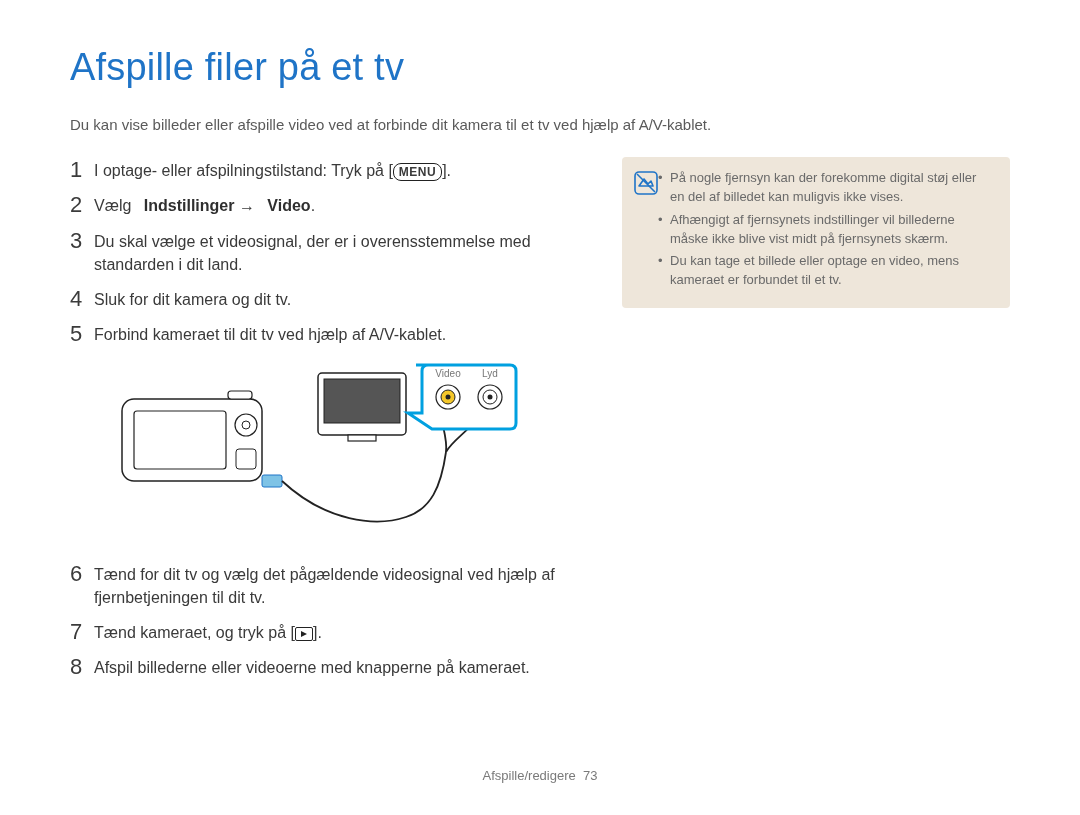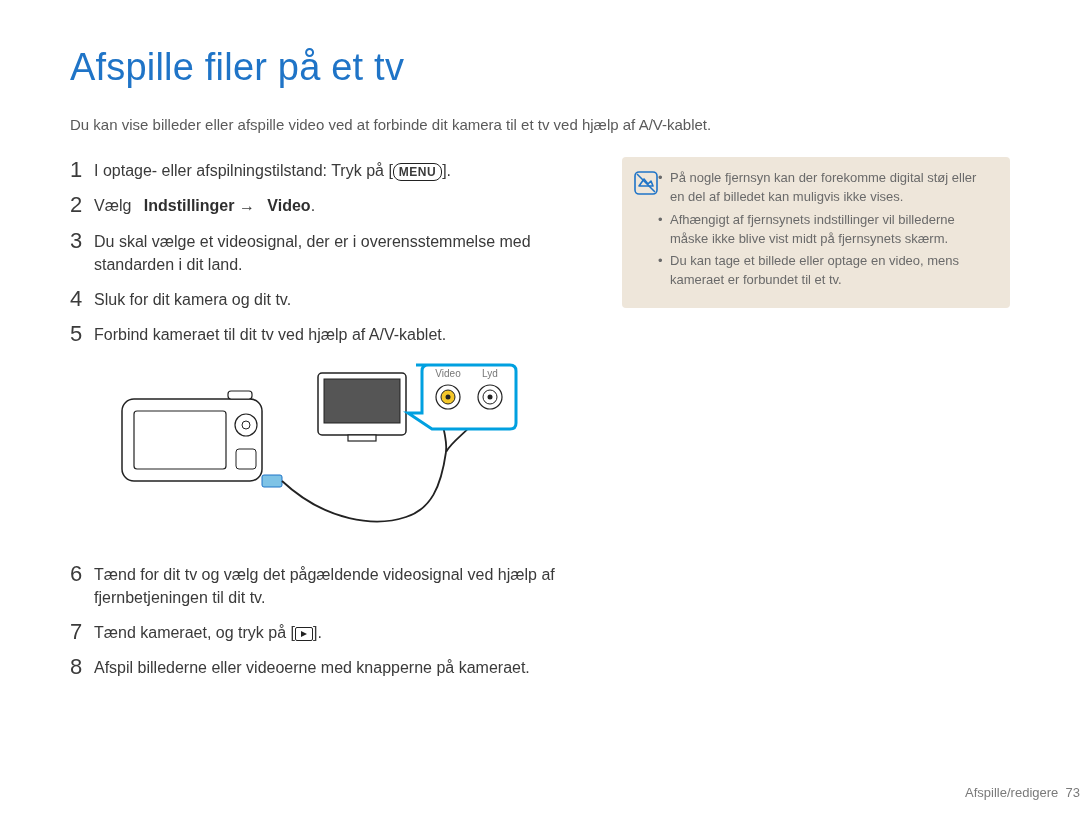--- a/index.html
+++ b/index.html
@@ -16,21 +16,21 @@
   .bold { font-weight: 600; color: #2f2f2f; margin-left: 8px; }
   .menu-btn { display: inline-block; border: 1.5px solid #222; border-radius: 8px; padding: 0 5px; font-size: 12px; font-weight: 700; letter-spacing: 0.5px; line-height: 16px; vertical-align: middle; }
   .play-btn { display: inline-flex; align-items: center; justify-content: center; border: 1.5px solid #222; border-radius: 2px; width: 18px; height: 14px; vertical-align: middle; }
   .play-btn svg { display: block; }
   .diagram { margin: 6px 0 14px 26px; position: relative; width: 460px; height: 190px; }
   .note-box { background: #eee6da; border-radius: 4px; padding: 12px 16px 14px 12px; display: flex; }
   .note-icon { width: 24px; height: 24px; flex-shrink: 0; margin-top: 2px; }
   .note-list { list-style: none; font-size: 13px; color: #6a6a6a; line-height: 1.45; }
   .note-list li { position: relative; padding-left: 12px; margin-bottom: 4px; }
   .note-list li::before { content: "•"; position: absolute; left: 0; top: 0; }
-  .footer { position: absolute; bottom: 15px; left: 0; right: 0; text-align: right; font-size: 13px; color: #7a7a7a; }
+  .footer { position: absolute; bottom: 32px; left: 0; right: 0; text-align: center; font-size: 13px; color: #7a7a7a; }
   .jack-label { font-size: 10px; fill: #777; font-family: Arial, sans-serif; }
 </style>
 </head>
 <body>
 
 <div class="page">
   <h1 class="title">Afspille filer på et tv</h1>
   <p class="intro">Du kan vise billeder eller afspille video ved at forbinde dit kamera til et tv ved hjælp af A/V-kablet.</p>
 
   <div class="columns">

